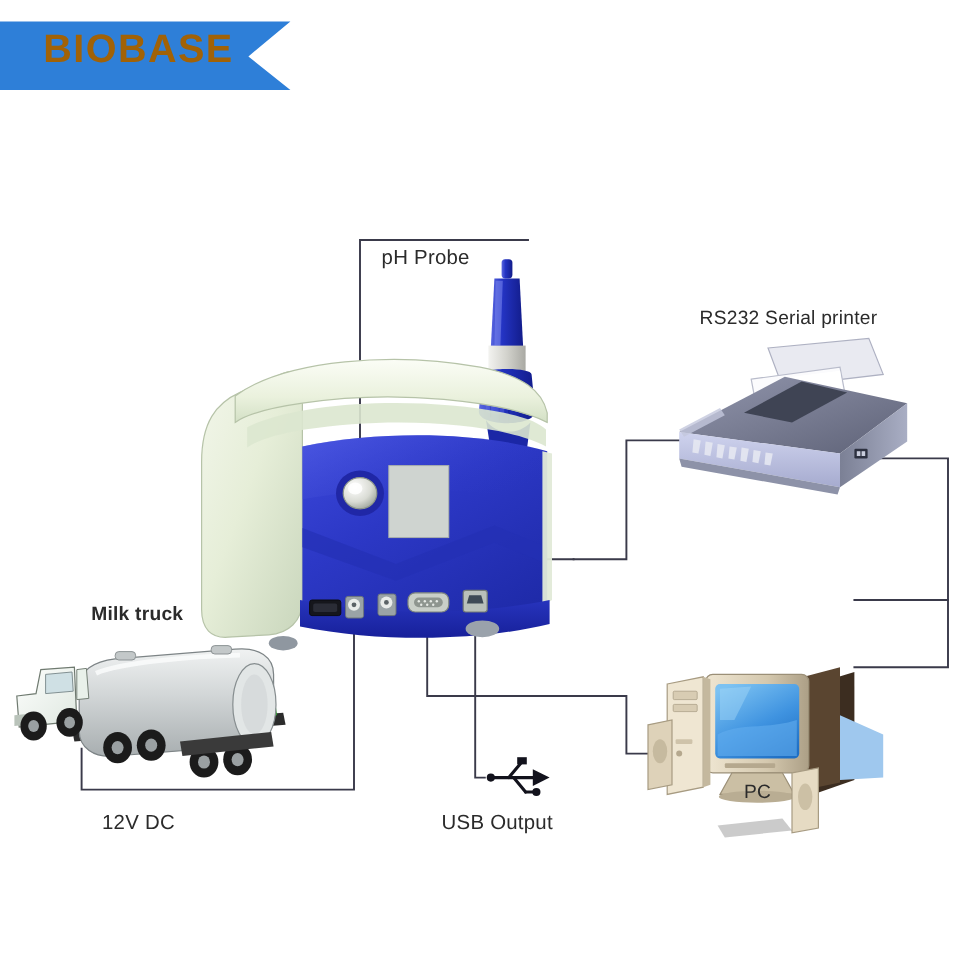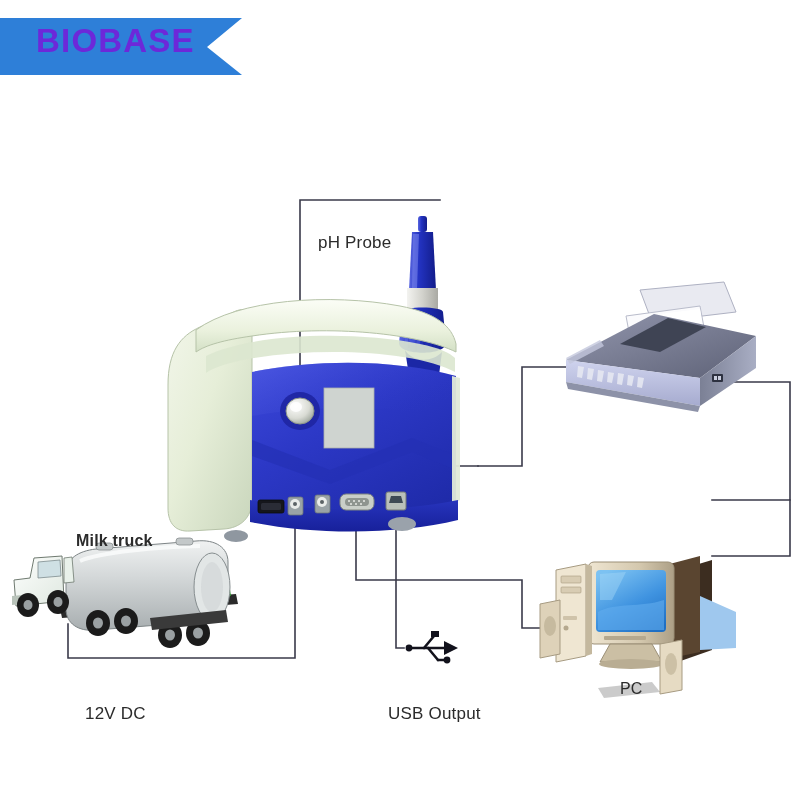--- a/index.html
+++ b/index.html
@@ -11,36 +11,35 @@
     position:relative;
   }
   #stage{position:absolute;left:0;top:0;width:800px;height:800px;}
   #stage > svg{position:absolute;left:0;top:0;}
   .lbl{
     position:absolute;
     color:#2b2b2b;
     font-family:"Liberation Sans", sans-serif;
     white-space:nowrap;
     letter-spacing:.2px;
-    margin-top:28px;
   }
   #brand-text{
     position:absolute;
     left:36px;top:22px;
     font-size:33px;
     font-weight:700;
-    color:#6d28d9;
+    color:#a16207;
     letter-spacing:1.2px;
     font-family:"Liberation Sans", sans-serif;
   }
   #label-ph{left:318px;top:205px;font-size:17px;}
   #label-printer{left:583px;top:257px;font-size:16px;}
   #label-truck{left:76px;top:504px;font-size:16px;font-weight:bold;}
   #label-12v{left:85px;top:676px;font-size:17px;}
-  #label-usb{left:388px;top:676px;font-size:17px;text-align:right;}
+  #label-usb{left:368px;top:676px;font-size:17px;text-align:right;}
   #label-pc{left:620px;top:652px;font-size:16px;}
 </style>
 </head>
 <body>
 
 <div id="stage">
 
   <svg width="800" height="800" viewBox="0 0 800 800">
     <defs>
       <linearGradient id="shellG" x1="0" y1="0" x2="1" y2="1">
@@ -347,20 +346,21 @@
       <rect x="431" y="631" width="8" height="6"></rect>
       <circle cx="447" cy="660" r="3.4"></circle>
       <path d="M444,641 L458,648 L444,655 Z"></path>
     </g>
   </svg>
 
   <div id="brand-text">BIOBASE</div>
 
   <div class="lbl" id="label-ph">pH Probe</div>
 
+  <div class="lbl" id="label-printer">RS232 Serial printer</div>
 
   <div class="lbl" id="label-truck">Milk truck</div>
 
   <div class="lbl" id="label-12v">12V DC</div>
 
   <div class="lbl" id="label-usb">USB Output</div>
 
   <div class="lbl" id="label-pc">PC</div>
 
 </div>

